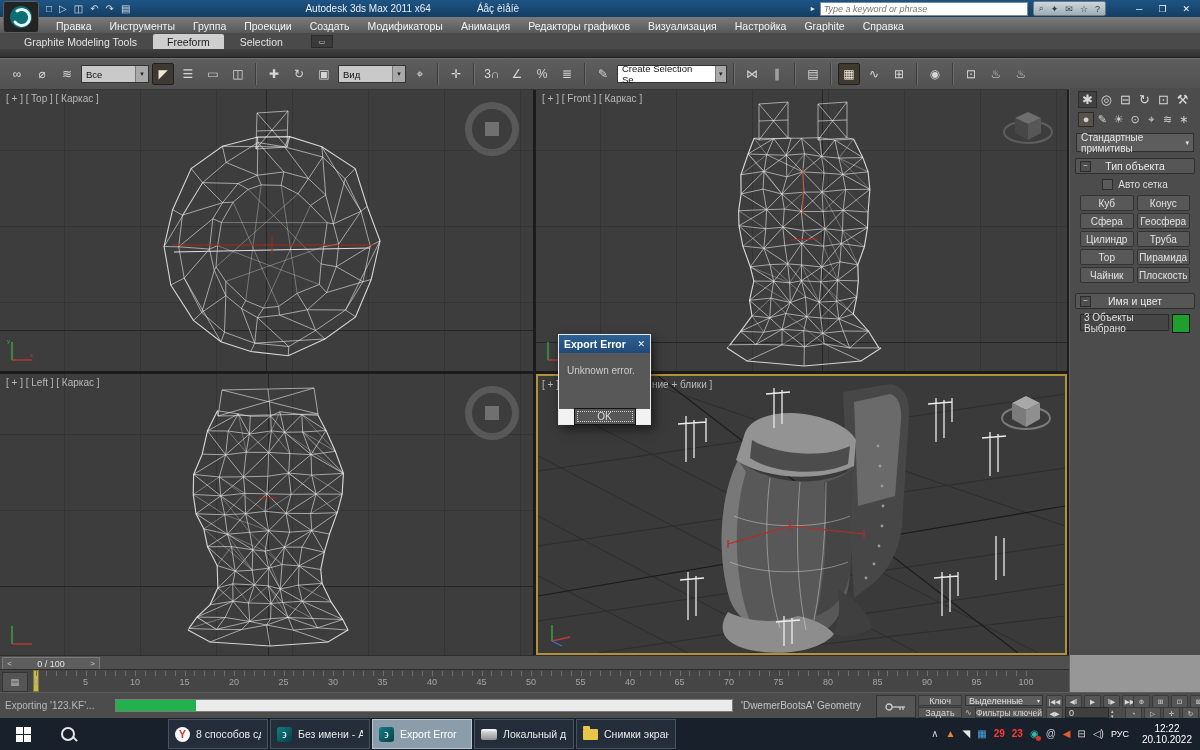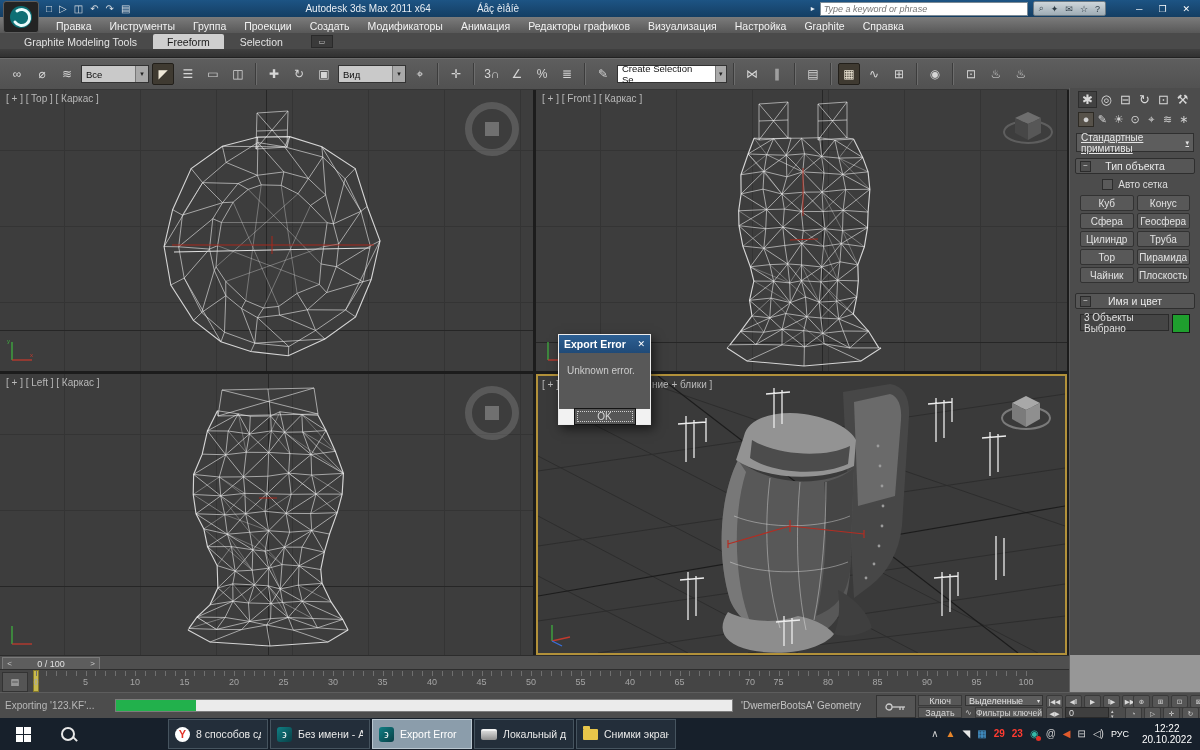--- a/index.html
+++ b/index.html
@@ -63,21 +63,21 @@
   
   .cmdpanel{left:1069px;top:88px;width:131px;height:567px;background:#4c4c4c;border-left:1px solid #5f5f5f;
             box-sizing:border-box;color:#dedede;}
   .cp-tabs{display:flex;justify-content:space-between;padding:3px 8px 2px;}
   .cp-tabs span{font-size:13px;color:#d8d8d8;width:17px;text-align:center;border:1px solid transparent;}
   .cp-tabs span.active{background:#424242;border-color:#2d2d2d;}
   .cp-subtabs{display:flex;justify-content:space-between;padding:2px 8px 4px;}
   .cp-subtabs span{font-size:11px;color:#d2d2d2;width:14px;text-align:center;border:1px solid transparent;}
   .cp-subtabs span.active{background:#57524a;border-color:#2d2a24;}
   .cp-drop{margin:2px 6px 6px;height:17px;background:#5d5d5d;border:1px solid #2f2f2f;display:flex;
-           align-items:center;justify-content:space-between;font-size:10px;padding:0 4px;color:#e6e6e6;text-decoration:underline;}
+           align-items:center;justify-content:space-between;font-size:10px;padding:0 4px;color:#e6e6e6;}
   .rollout{margin:4px 5px 0;background:#565656;border:1px solid #2e2e2e;border-radius:2px;height:14px;
            display:flex;align-items:center;font-size:10.5px;color:#e8e8e8;position:relative;}
   .rollout .minus{width:9px;height:9px;border:1px solid #2b2b2b;background:#4e4e4e;font-size:8px;line-height:7px;
                   text-align:center;margin:0 4px;color:#ddd;}
   .rollout .rtitle{position:absolute;left:0;right:0;text-align:center;}
   .autogrid{display:flex;align-items:center;gap:5px;font-size:10px;justify-content:center;padding:5px 0 3px;}
   .autogrid .cb{width:9px;height:9px;background:#5a5a5a;border:1px solid #2c2c2c;}
   .prim-grid{display:grid;grid-template-columns:1fr 1fr;gap:2px 3px;padding:2px 10px 6px;}
   .prim-btn{height:14px;background:#585858;border:1px solid #323232;border-radius:2px;color:#e2e2e2;
             font-size:10px;display:flex;align-items:center;justify-content:center;cursor:default;}
@@ -920,21 +920,21 @@
       <div class="tick" style="left: 621.8px;"></div>
       <div class="tick" style="left: 631.7px;"></div>
       <div class="tick" style="left: 641.6px;"></div>
       <div class="tick" style="left: 651.5px;"></div>
       <div class="tick-label" style="left: 651.5px;">65</div>
       <div class="tick" style="left: 661.4px;"></div>
       <div class="tick" style="left: 671.3px;"></div>
       <div class="tick" style="left: 681.2px;"></div>
       <div class="tick" style="left: 691.1px;"></div>
       <div class="tick" style="left: 701px;"></div>
-      <div class="tick-label" style="left: 722px;">70</div>
+      <div class="tick-label" style="left: 701px;">70</div>
       <div class="tick" style="left: 710.9px;"></div>
       <div class="tick" style="left: 720.8px;"></div>
       <div class="tick" style="left: 730.7px;"></div>
       <div class="tick" style="left: 740.6px;"></div>
       <div class="tick" style="left: 750.5px;"></div>
       <div class="tick-label" style="left: 750.5px;">75</div>
       <div class="tick" style="left: 760.4px;"></div>
       <div class="tick" style="left: 770.3px;"></div>
       <div class="tick" style="left: 780.2px;"></div>
       <div class="tick" style="left: 790.1px;"></div>

